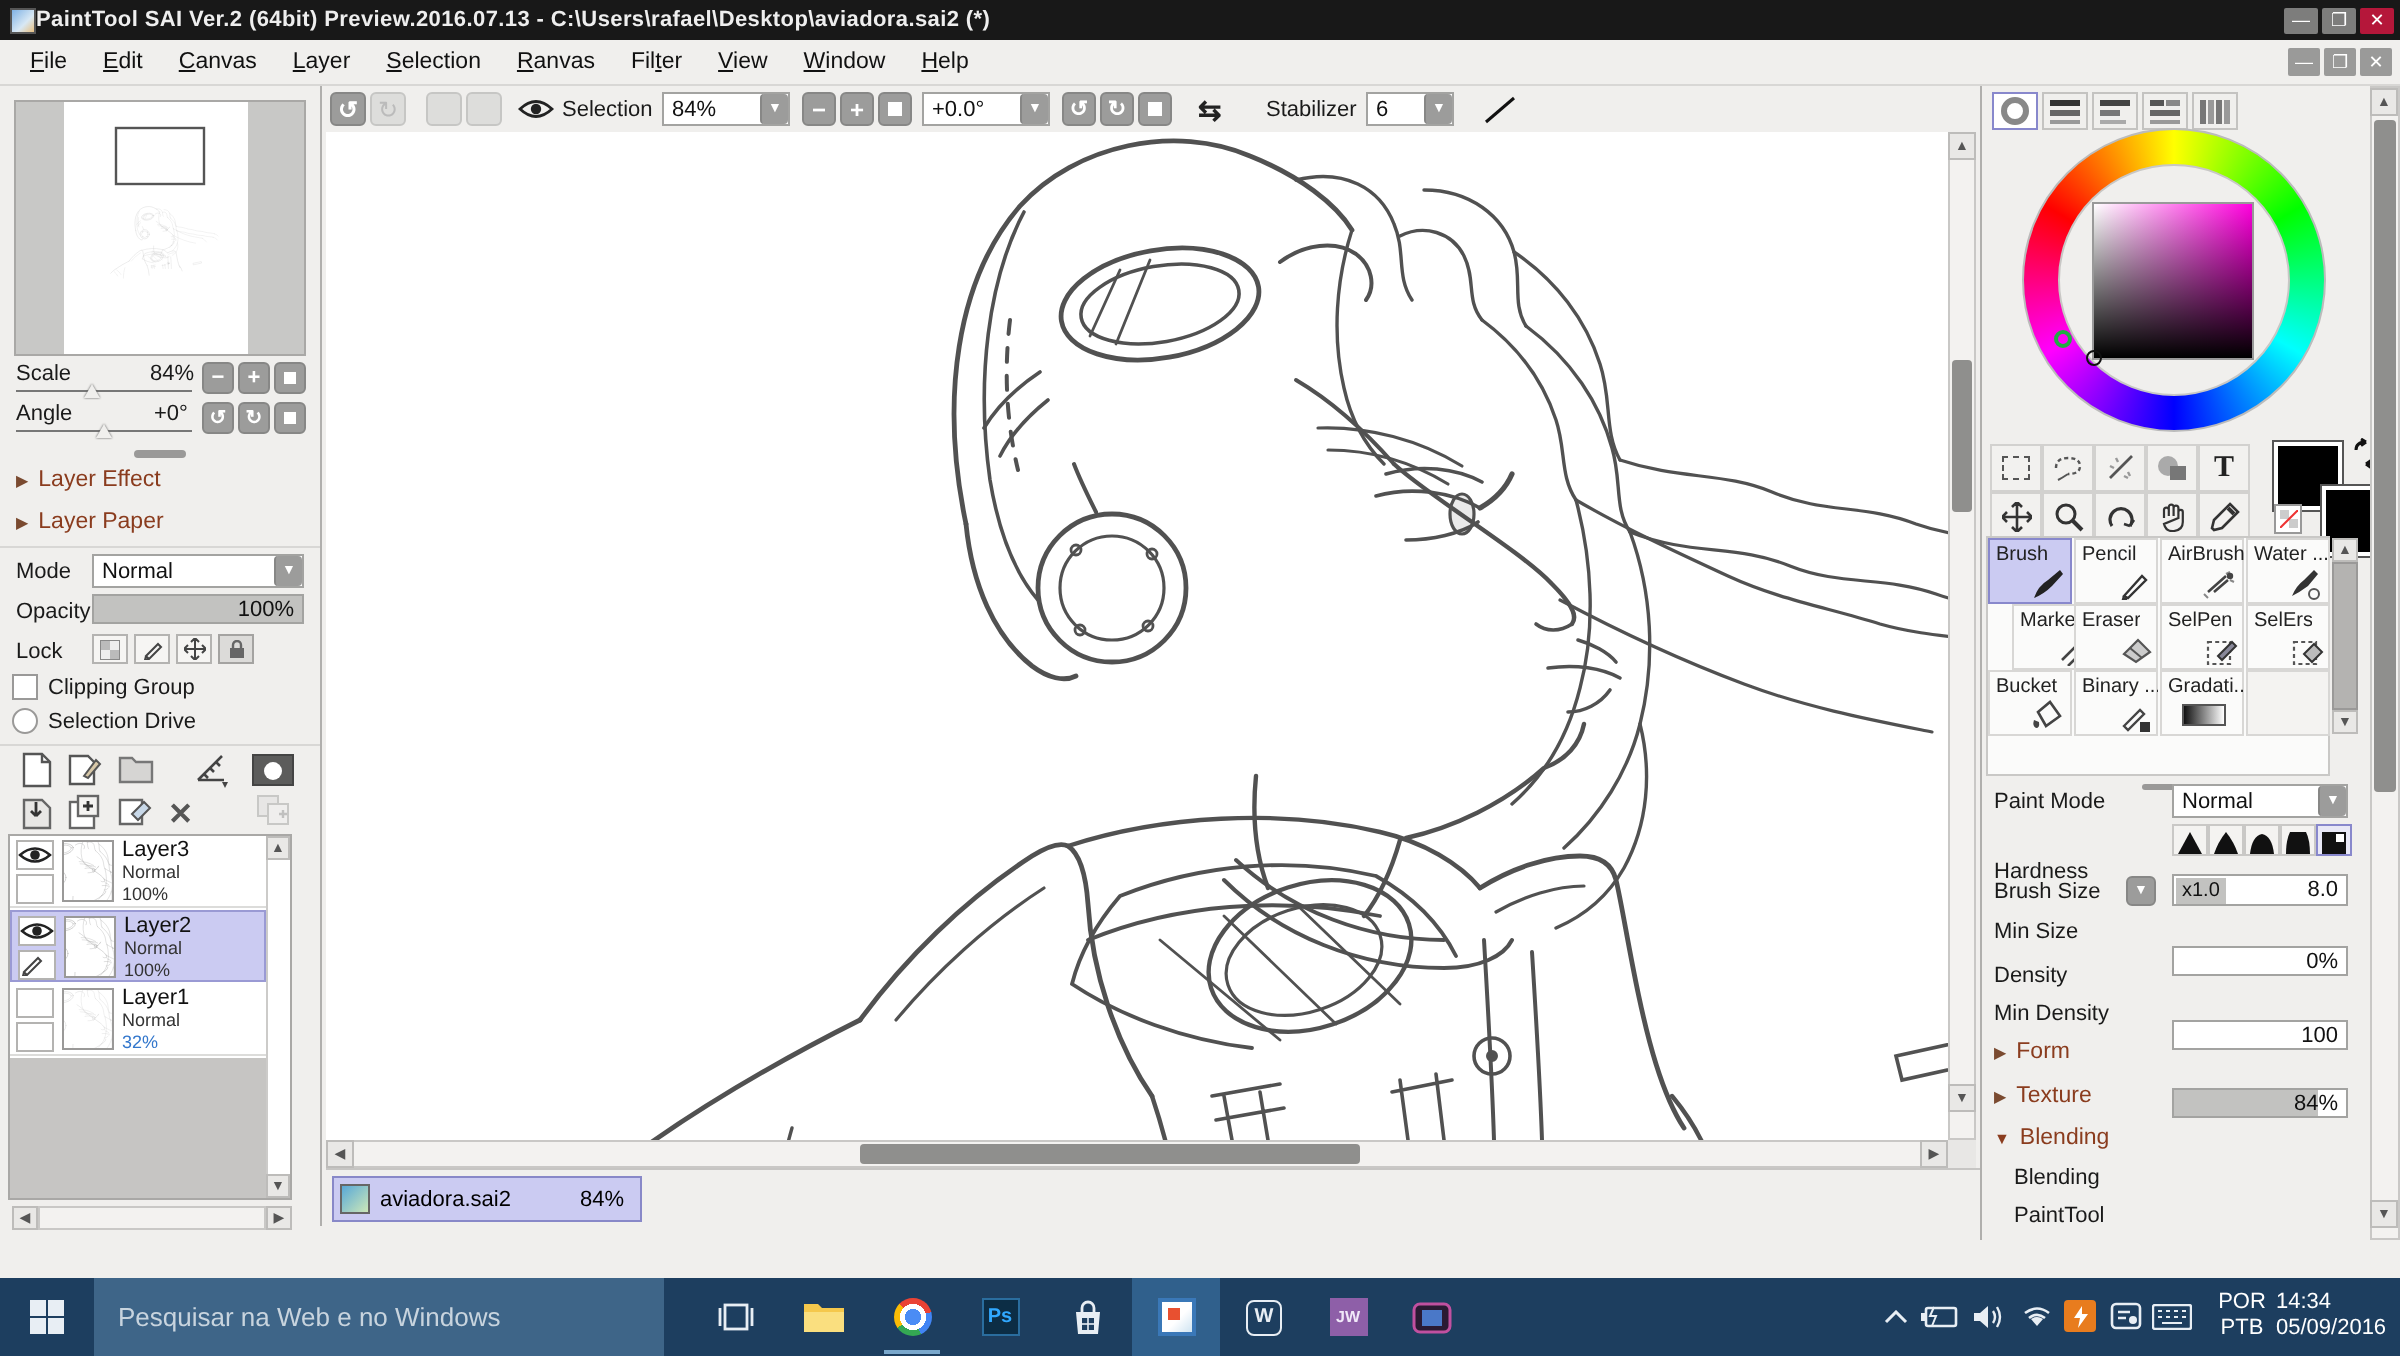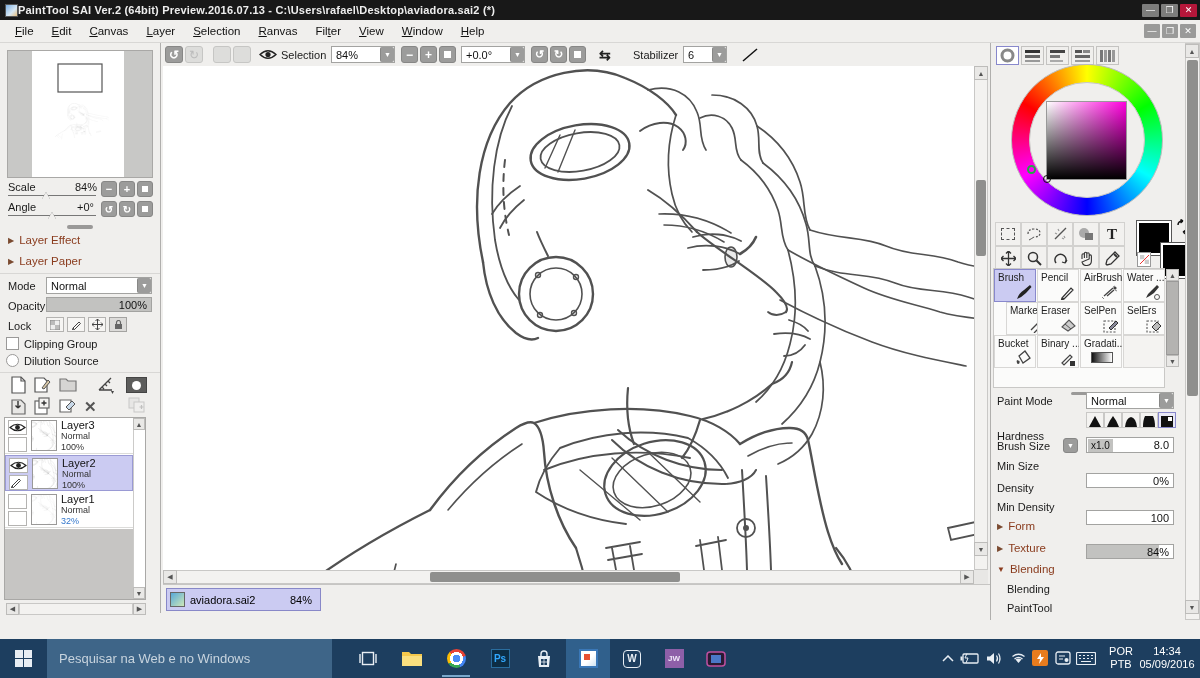--- a/index.html
+++ b/index.html
@@ -284,21 +284,21 @@
       <div style="width:18px;height:15px;background:#dcdbd9;border:1px solid #a4a3a1;display:flex;align-items:center;justify-content:center">
           <svg width="9" height="10" viewBox="0 0 9 10">
             <rect x="1" y="4" width="7" height="5" fill="#666"></rect>
             <path d="M2.5 4 V2.5 A2 2 0 0 1 6.5 2.5 V4" fill="none" stroke="#666" stroke-width="1.2"></path>
           </svg>
         </div>
     </div>
     <div class="abs" style="left:6px;top:294px;width:13px;height:13px;background:#fff;border:1px solid #9a9998"></div>
     <div class="abs lbl" style="left:24px;top:295px">Clipping Group</div>
     <div class="abs" style="left:6px;top:311px;width:13px;height:13px;background:#fff;border:1px solid #9a9998;border-radius:50%"></div>
-    <div class="abs lbl" style="left:24px;top:312px">Dilution Source</div>
+    <div class="abs lbl" style="left:24px;top:312px">Selection Drive</div>
     <div class="abs" style="left:0;top:329px;width:160px;height:1px;background:#d8d7d5"></div>
 
     <div class="abs" style="left:10px;top:333px">
         <svg width="17" height="18" viewBox="0 0 17 18">
           <path d="M2 1 L11 1 L15 5 L15 17 L2 17 Z" fill="#fff" stroke="#555" stroke-width="1.2"></path>
           <path d="M11 1 L11 5 L15 5" fill="none" stroke="#555" stroke-width="1.2"></path>
         </svg>
       </div>
     <div class="abs" style="left:34px;top:333px">
         <svg width="18" height="18" viewBox="0 0 18 18">
@@ -813,18 +813,18 @@
     <div class="trayic" style="left:1076px">
         <svg width="20" height="13" viewBox="0 0 20 13">
           <rect x="0.5" y="0.5" width="19" height="12" rx="1" fill="none" stroke="#e8eef4" stroke-width="1.2"></rect>
           <path d="M3 3.5 H5 M7 3.5 H9 M11 3.5 H13 M15 3.5 H17 M3 6.5 H5 M7 6.5 H9 M11 6.5 H13 M15 6.5 H17 M5 9.5 H15" stroke="#e8eef4" stroke-width="1.1"></path>
         </svg>
       </div>
     <div class="abs" style="left:1104px;top:6px;width:34px;text-align:center;color:#fff;font-size:11px;line-height:13px">
       <div>POR</div>
         <div>PTB</div>
     </div>
-    <div class="abs" style="left:1138px;top:6px;width:58px;text-align:center;color:#fff;font-size:11px;line-height:13px">
+    <div class="abs" style="left:1138px;top:6px;width:58px;text-align:left;color:#fff;font-size:11px;line-height:13px">
       <div>14:34</div>
         <div>05/09/2016</div>
     </div>
   </div>
 </div>
 
 </body></html>

